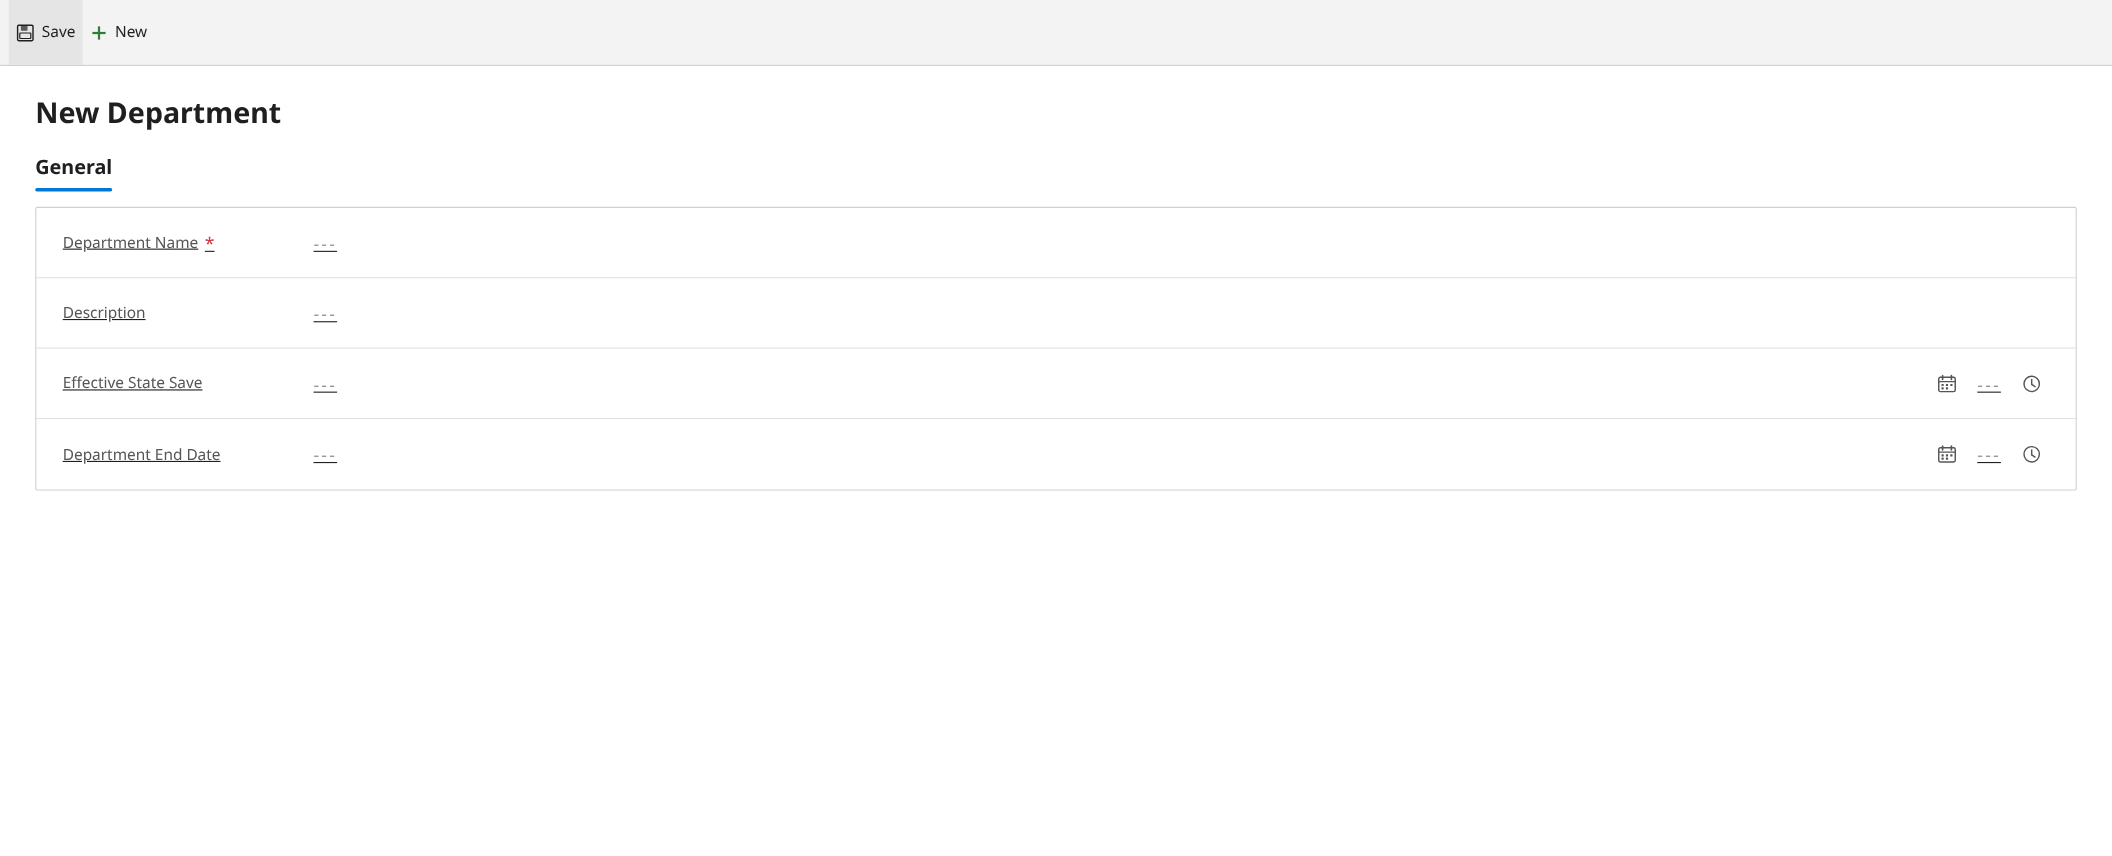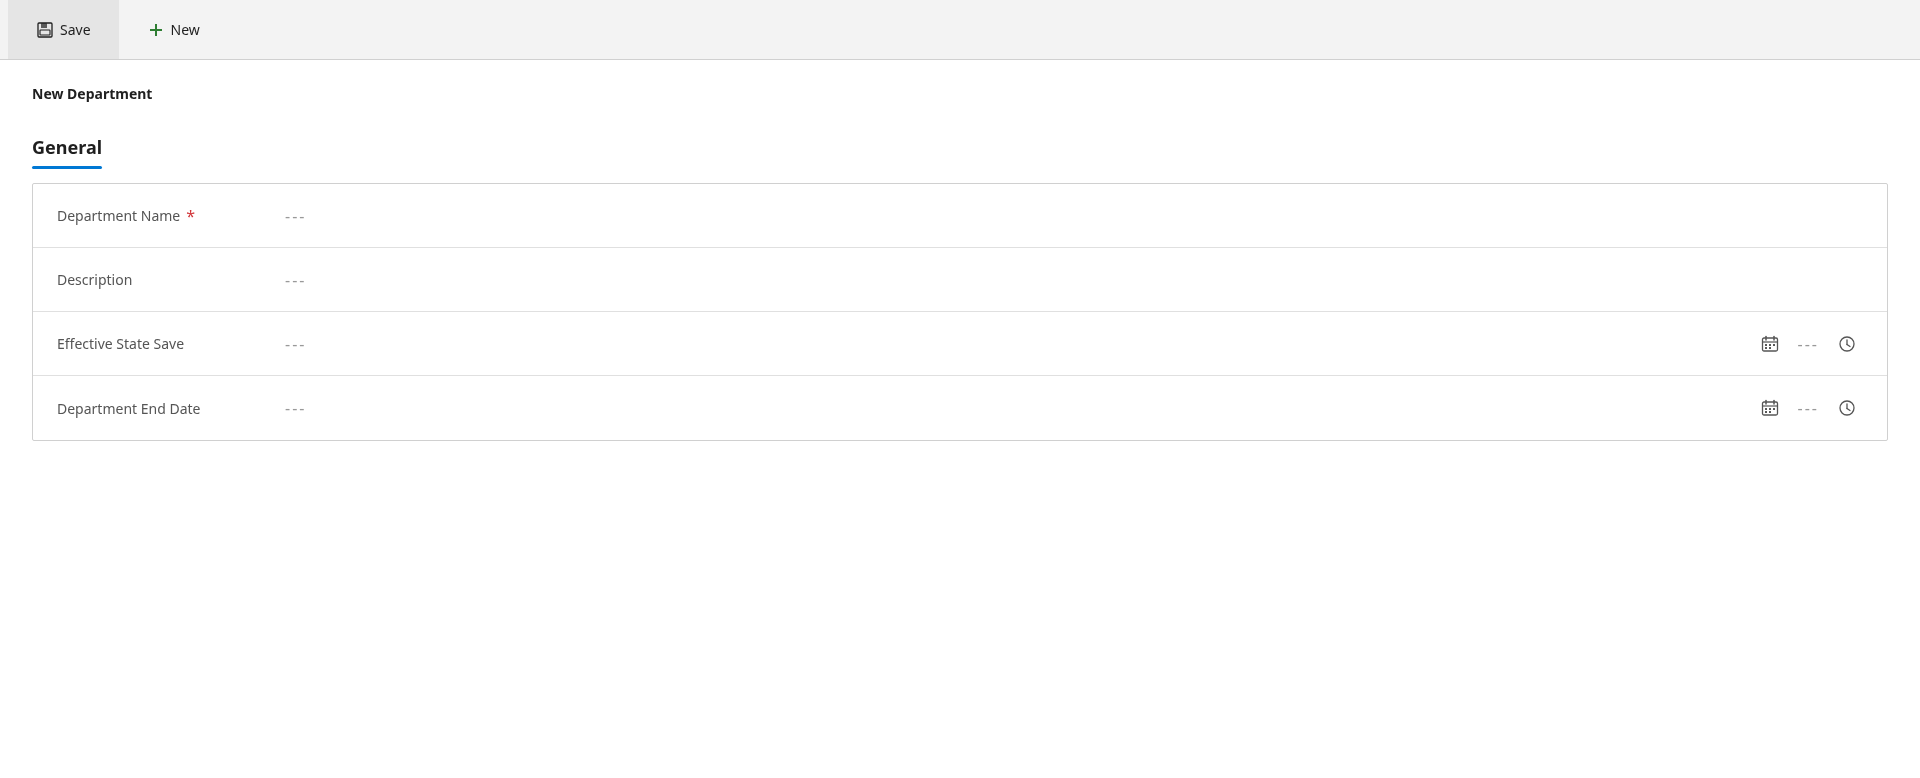--- a/index.html
+++ b/index.html
@@ -17,21 +17,21 @@
       height: 60px;
       background: #f3f3f3;
       border-bottom: 1px solid #d0d0d0;
       padding: 0 8px;
       gap: 0;
     }
     .toolbar-btn {
       display: flex;
       align-items: center;
       gap: 6px;
-      padding: 0 28px;
+      padding: 0 6px;
       height: 100%;
       background: none;
       border: none;
       cursor: pointer;
       font-size: 14px;
       color: #1f1f1f;
       font-family: inherit;
       border-right: none;
       white-space: nowrap;
     }
@@ -50,24 +50,24 @@
       color: #555;
       margin-left: 2px;
     }
 
     
     .page-content {
       padding: 24px 32px;
     }
 
     .page-title {
-      font-size: 14px;
+      font-size: 26px;
       font-weight: 700;
       color: #1f1f1f;
-      margin-bottom: 24px;
+      margin-bottom: 12px;
     }
 
     
     .tabs {
       display: flex;
       border-bottom: none;
       margin-bottom: 16px;
     }
     .tab-item {
       padding: 8px 0;
@@ -88,20 +88,21 @@
       background: #0078d4;
       border-radius: 2px;
     }
 
     
     .form-section {
       border: 1px solid #d0d0d0;
       border-radius: 2px;
       background: #ffffff;
       margin-top: 8px;
+      text-decoration: underline;
     }
 
     .form-row {
       display: flex;
       align-items: center;
       min-height: 64px;
       border-bottom: 1px solid #e0e0e0;
       padding: 0 24px;
     }
     .form-row:last-child {

